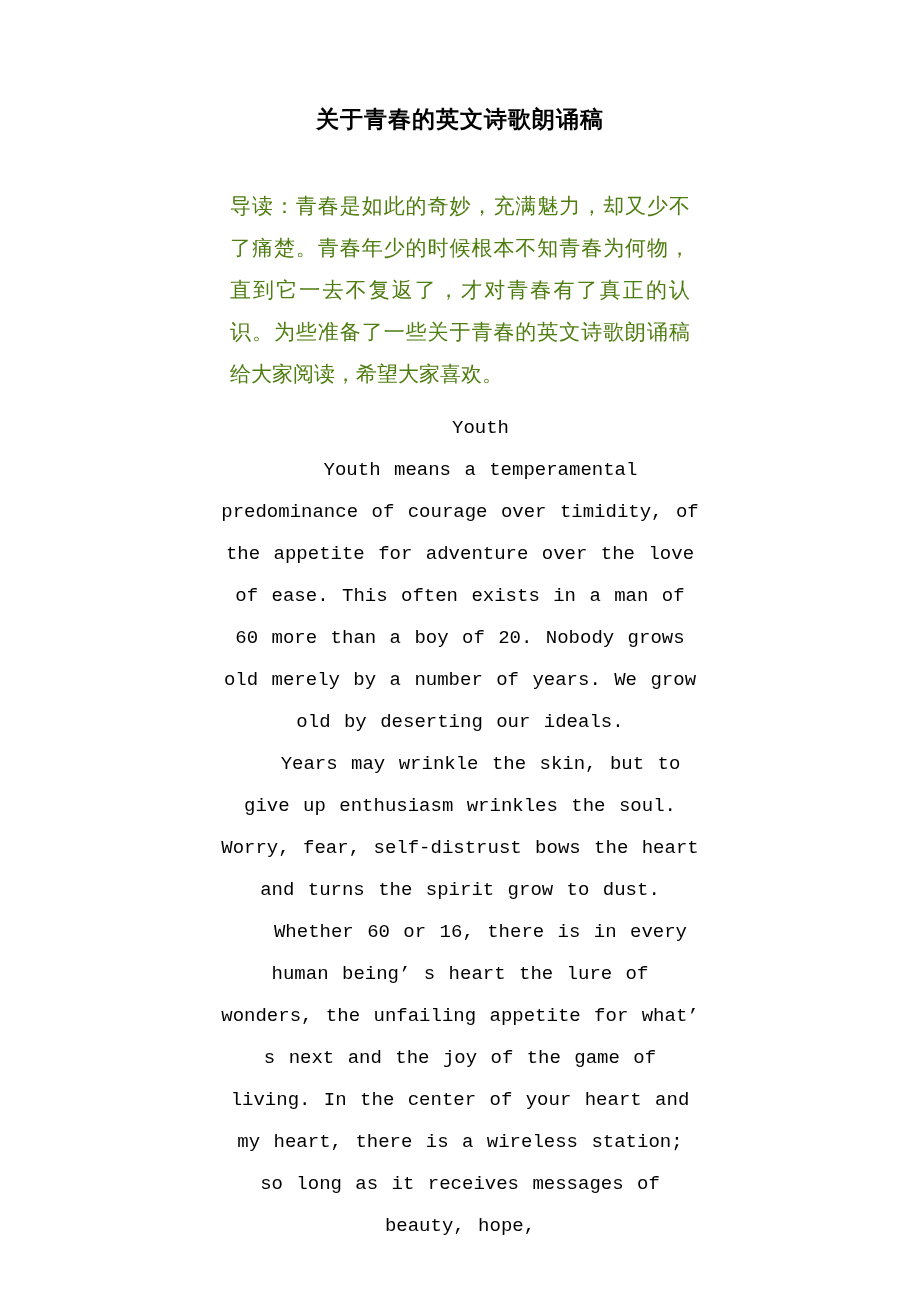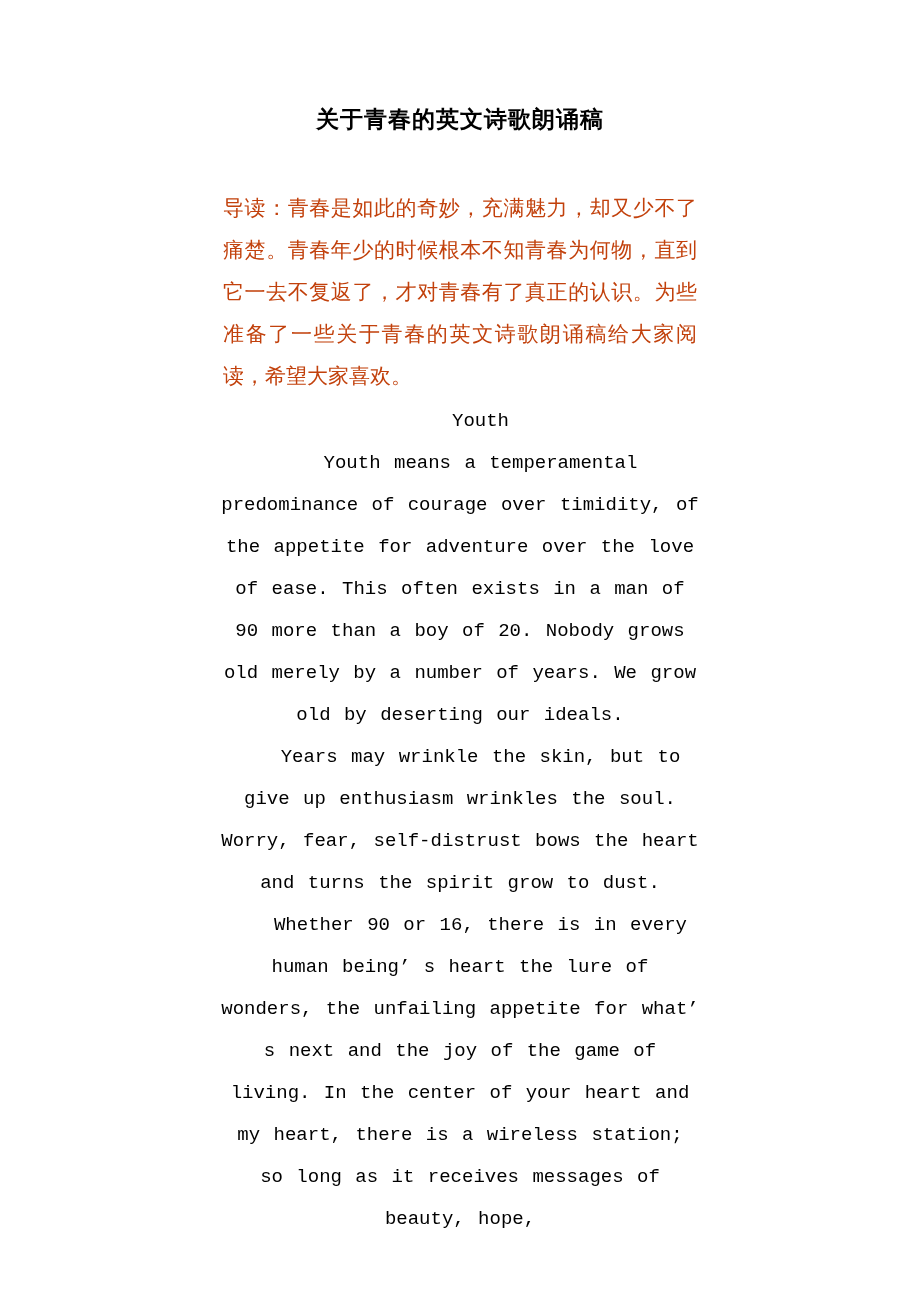--- a/index.html
+++ b/index.html
@@ -20,24 +20,24 @@
   .title {
     margin: 0 0 52px 0;
     text-align: center;
     font-family: "Liberation Sans", "DejaVu Sans", sans-serif;
     font-weight: bold;
     font-size: 23px;
     color: #000000;
     letter-spacing: 1px;
   }
   .intro {
-    margin: 3px;
-    font-family: Liberation Sans, sans-serif;
+    margin: 10px;
+    font-family: Liberation Mono, monospace;
     font-size: 21px;
-    color: #c2410c;
+    color: #4d7c0f;
     line-height: 42px;
     text-align: justify;
     text-justify: inter-ideograph;
     word-break: break-all;
   }
   .poem {
     margin: 0;
     font-family: "Liberation Mono", "DejaVu Sans Mono", monospace;
     font-size: 19px;
     color: #000000;
@@ -51,18 +51,18 @@
 <body>
 
 <div class="page">
   <h1 class="title">关于青春的英文诗歌朗诵稿</h1>
 
   <p class="intro">导读：青春是如此的奇妙，充满魅力，却又少不了痛楚。青春年少的时候根本不知青春为何物，直到它一去不复返了，才对青春有了真正的认识。为些准备了一些关于青春的英文诗歌朗诵稿给大家阅读，希望大家喜欢。</p>
 
   <p class="poem">Youth</p>
 
 
-  <p class="poem">Youth means a temperamental predominance of courage over timidity, of the appetite for adventure over the love of ease. This often exists in a man of 90 more than a boy of 20. Nobody grows old merely by a number of years. We grow old by deserting our ideals.</p>
+  <p class="poem">Youth means a temperamental predominance of courage over timidity, of the appetite for adventure over the love of ease. This often exists in a man of 60 more than a boy of 20. Nobody grows old merely by a number of years. We grow old by deserting our ideals.</p>
 
   <p class="poem">Years may wrinkle the skin, but to give up enthusiasm wrinkles the soul. Worry, fear, self-distrust bows the heart and turns the spirit grow to dust.</p>
 
-  <p class="poem">Whether 90 or 16, there is in every human being’ s heart the lure of wonders, the unfailing appetite for what’ s next and the joy of the game of living. In the center of your heart and my heart, there is a wireless station; so long as it receives messages of beauty, hope,</p>
+  <p class="poem">Whether 60 or 16, there is in every human being’ s heart the lure of wonders, the unfailing appetite for what’ s next and the joy of the game of living. In the center of your heart and my heart, there is a wireless station; so long as it receives messages of beauty, hope,</p>
 </div>
 
 </body></html>

